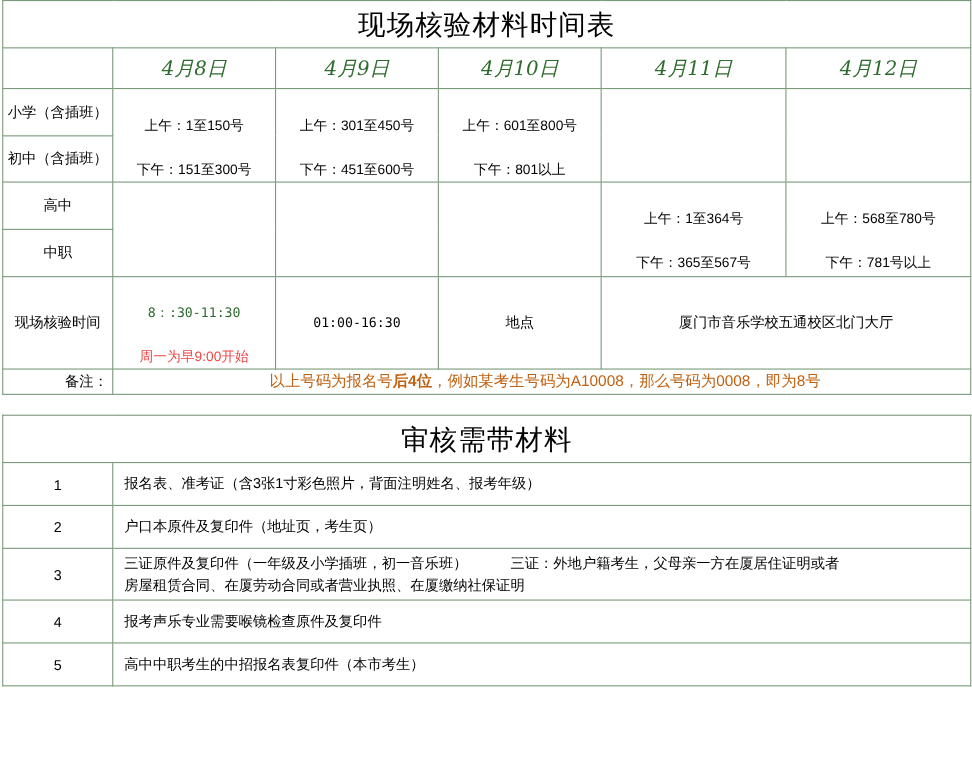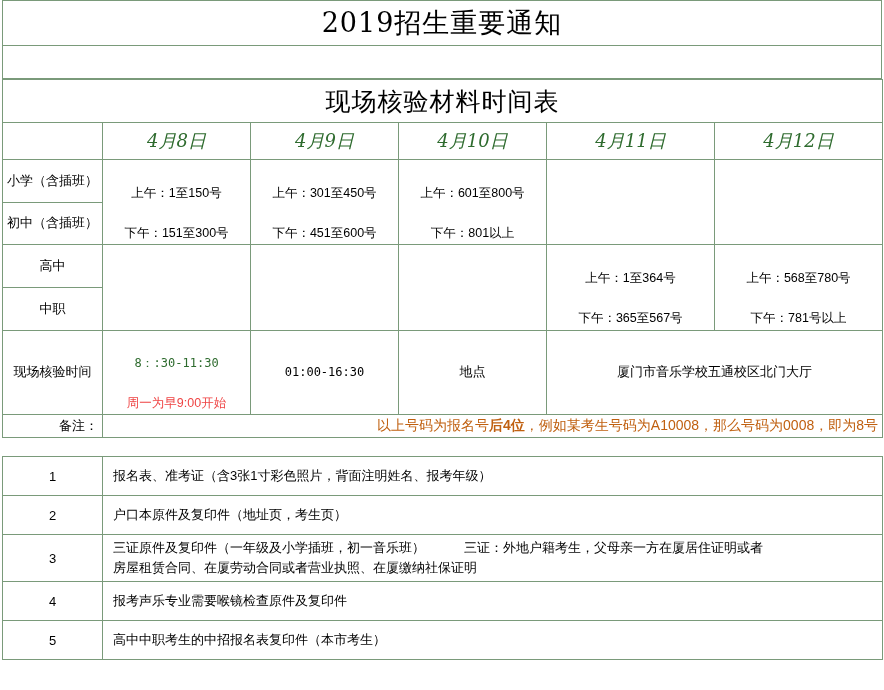--- a/index.html
+++ b/index.html
@@ -77,21 +77,21 @@
     color: #2e6b2e;
   }
   .orange {
     color: #ef4444;
   }
   .note-label {
     font-size: 13px;
     width: 100px;
   }
   .note-body {
-    text-align: right;
+    text-align: center;
     padding-left: 10px;
     font-size: 14px;
     color: #c06010;
   }
   .note-body b {
     font-weight: bold;
   }
   .gap {
     height: 18px;
   }
@@ -117,30 +117,20 @@
   .mono {
     font-family: "DejaVu Sans Mono", monospace;
     font-size: 12px;
   }
 </style>
 </head>
 <body>
 
 <div class="page">
 
-  <table>
-    <tbody>
-        <tr class="title-row">
-      <td colspan="6">2019招生重要通知</td>
-    </tr>
-    <tr class="spacer-row">
-      <td colspan="6"></td>
-    </tr>
-  </tbody>
-    </table>
 
   <table>
     <colgroup>
       <col style="width:100px">
       <col style="width:148px">
       <col style="width:148px">
       <col style="width:148px">
       <col style="width:168px">
       <col style="width:168px">
     </colgroup>
@@ -215,20 +205,23 @@
     </table>
 
   <div class="gap"></div>
 
   <table>
     <colgroup>
       <col style="width:100px">
       <col style="width:780px">
     </colgroup>
     <tbody>
+        <tr class="section-title">
+      <td colspan="2">审核需带材料</td>
+    </tr>
     <tr class="mat-row">
       <td class="mat-no">1</td>
       <td class="mat-text">报名表、准考证（含3张1寸彩色照片，背面注明姓名、报考年级）</td>
     </tr>
     <tr class="mat-row">
       <td class="mat-no">2</td>
       <td class="mat-text"><b>户口本原件及复印件</b><span>（地址页，考生页）</span></td>
     </tr>
     <tr class="mat-row-tall">
       <td class="mat-no">3</td>

